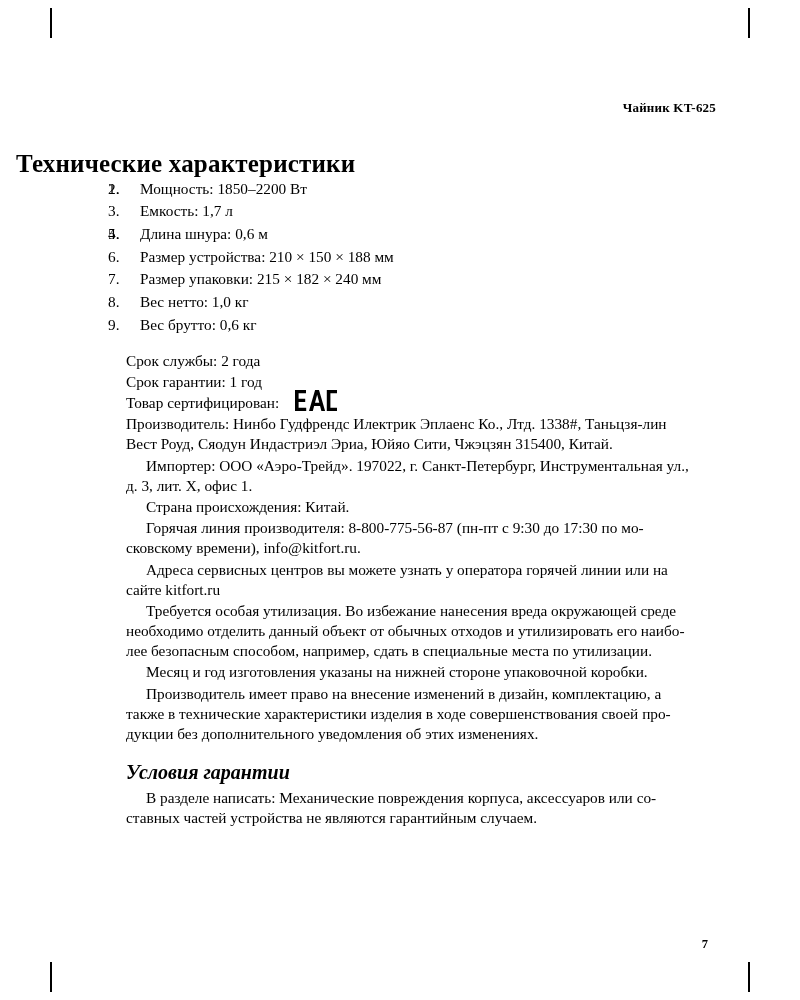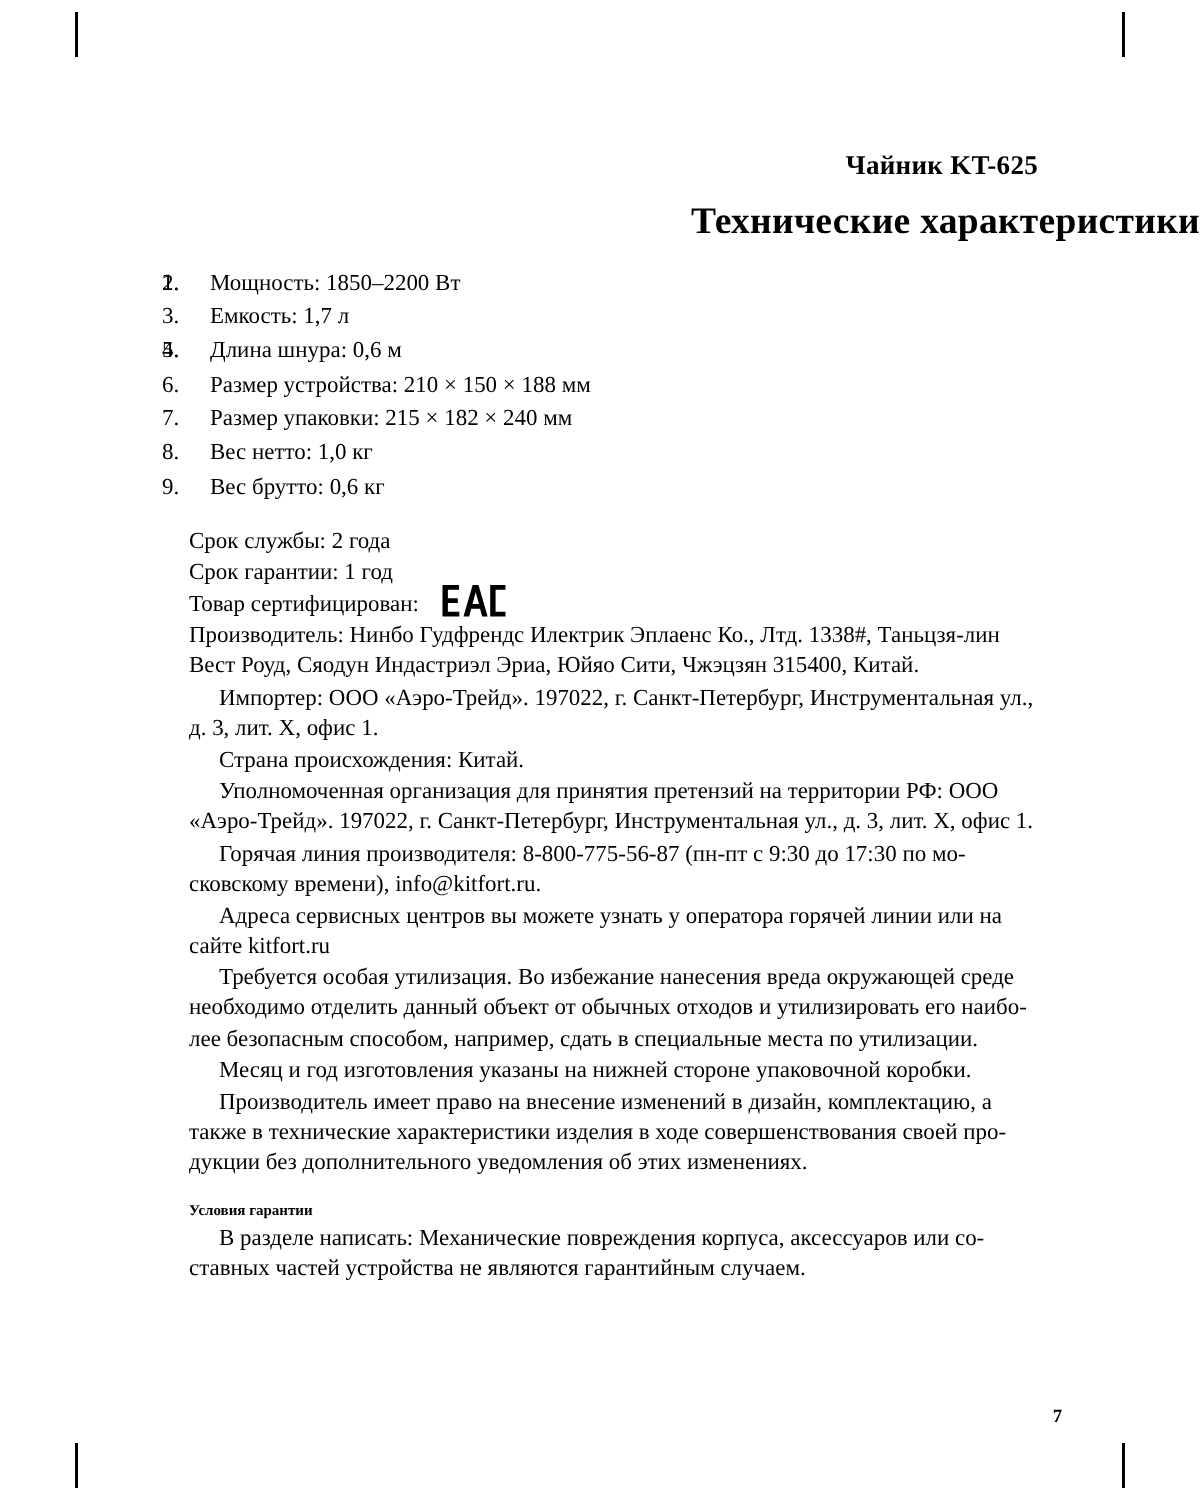--- a/index.html
+++ b/index.html
@@ -28,34 +28,34 @@
 
   .page {
     position: absolute;
     left: 0; top: 0;
     width: 800px;
     height: 1000px;
   }
 
   .running-head {
     position: absolute;
-    right: 108px;
+    right: 84px;
     top: 100px;
     font-weight: bold;
-    font-size: 18px;
+    font-size: 13px;
     letter-spacing: 0.2px;
   }
 
   h1.doc-title {
     position: absolute;
     left: 0;
     right: 0;
     top: 134px;
-    margin: 0;
-    text-align: right;
+    margin: 16px;
+    text-align: left;
     font-size: 25px;
     font-weight: bold;
     letter-spacing: 0.2px;
   }
 
   .content {
     position: absolute;
     left: 108px;
     top: 176px;
     width: 588px;
@@ -112,21 +112,22 @@
     position: relative;
     margin-left: 2px;
     margin-top: -4px;
   }
   .eac-mark svg { display: block; }
 
   .section-heading {
     margin-top: 15px;
     padding-left: 18px;
     font-weight: bold;
-    font-size: 10px;
+    font-size: 20px;
+    font-style: italic;
   }
 
   .page-number {
     position: absolute;
     right: 92px;
     bottom: 48px;
     font-size: 12.5px;
     font-weight: bold;
   }
 </style>
@@ -172,21 +173,20 @@
               <path d="M16 23 l6.1 -21 h3.9 l6.1 21 h-3.7 l-1.35 -5.1 h-5.9 l-1.35 5.1 z M22 14.7 h4.3 l-2.15 -7.9 z"></path>
 
               <path d="M44 2 v3.2 h-6.6 v14.6 h6.6 v3.2 h-10.2 v-21 z"></path>
             </g>
           </svg>
         </span>
       </p>
       <p>Производитель: Нинбо Гудфрендс Илектрик Эплаенс Ко., Лтд. 1338#, Таньцзя-лин Вест Роуд, Сяодун Индастриэл Эриа, Юйяо Сити, Чжэцзян 315400, Китай.</p>
       <p class="indent">Импортер: ООО «Аэро-Трейд». 197022, г. Санкт-Петербург, Инструментальная ул., д. 3, лит. Х, офис 1.</p>
       <p class="indent">Страна происхождения: Китай.</p>
-      <p class="indent">Уполномоченная организация для принятия претензий на территории РФ: ООО «Аэро-Трейд». 197022, г. Санкт-Петербург, Инструментальная ул., д. 3, лит. Х, офис 1.</p>
       <p class="indent">Горячая линия производителя: 8-800-775-56-87 (пн-пт с 9:30 до 17:30 по мо-сковскому времени), info@kitfort.ru.</p>
       <p class="indent">Адреса сервисных центров вы можете узнать у оператора горячей линии или на сайте kitfort.ru</p>
       <p class="indent">Требуется особая утилизация.  Во избежание нанесения вреда окружающей среде необходимо отделить данный объект от обычных отходов и утилизировать его наибо-лее безопасным способом, например, сдать в специальные места по утилизации.</p>
       <p class="indent">Месяц и год изготовления указаны на нижней стороне упаковочной коробки.</p>
       <p class="indent">Производитель имеет право на внесение изменений в дизайн, комплектацию, а также в технические характеристики изделия в ходе совершенствования своей про-дукции без дополнительного уведомления об этих изменениях.</p>
     </div>
 
     <div class="section-heading">Условия гарантии</div>
 
     <div class="block" style="margin-top:2px;">

